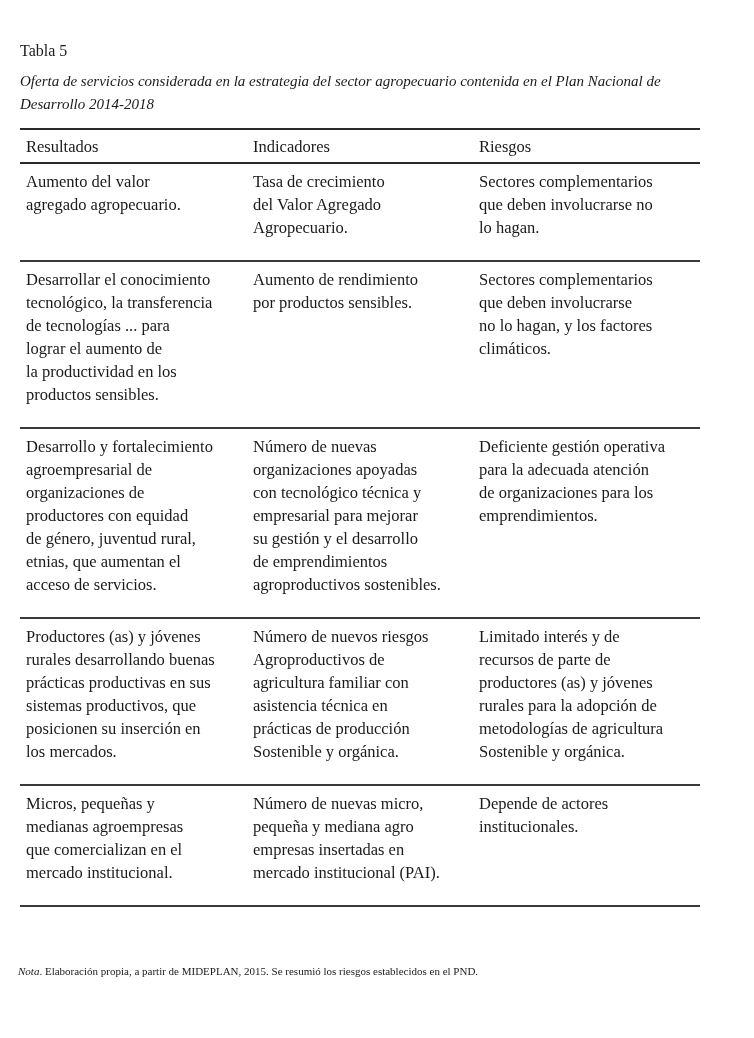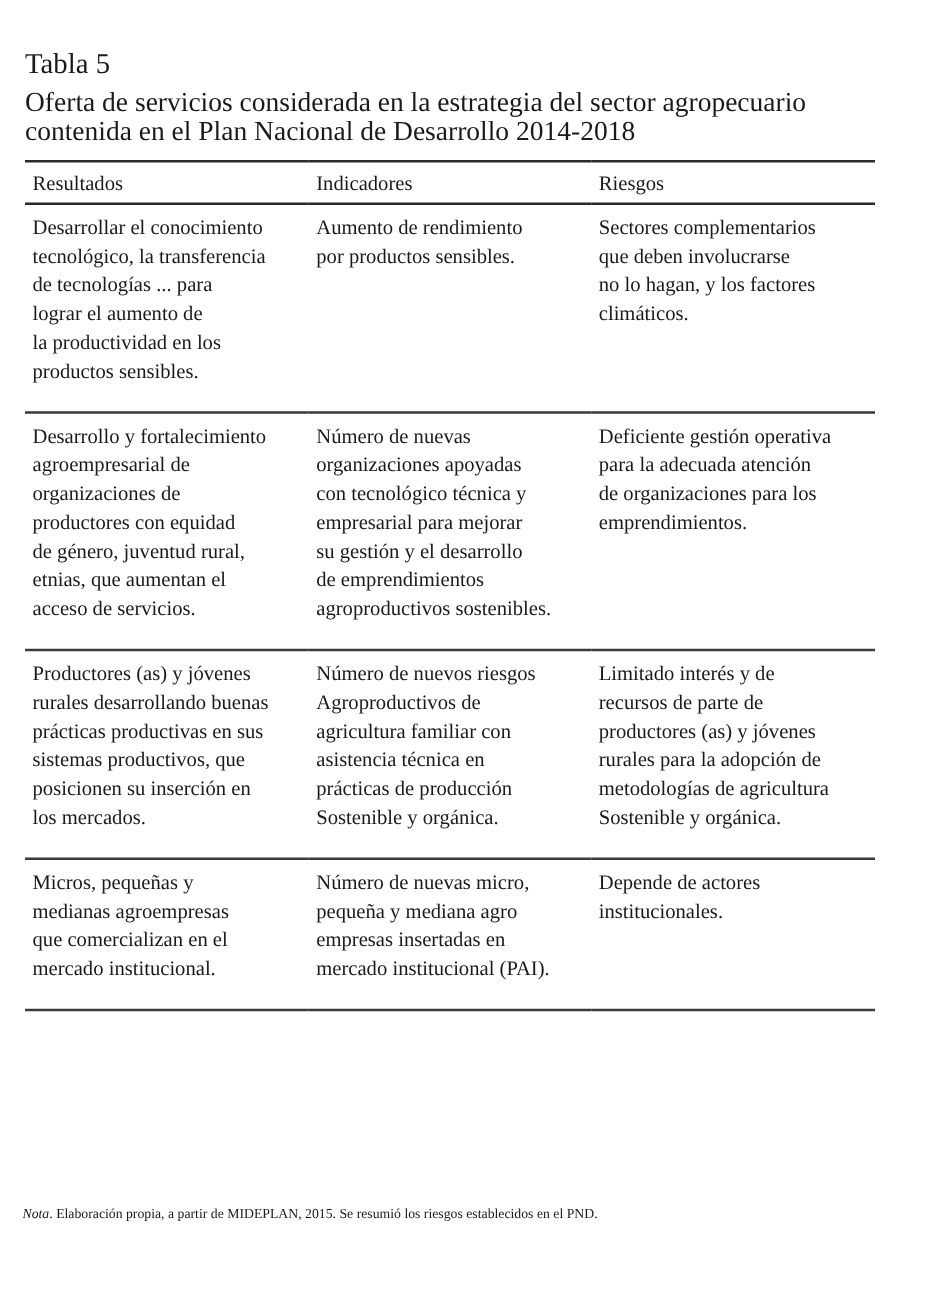--- a/index.html
+++ b/index.html
@@ -2,25 +2,25 @@
 <html><head>
   <meta charset="utf-8">
   <style>
     html, body { margin: 0; padding: 0; background: #ffffff; }
     body {
       width: 754px; height: 1038px; position: relative; overflow: hidden;
       font-family: "Liberation Serif", serif; color: #1a1a1a;
     }
     .table-label {
       position: absolute; left: 20px; top: 40px;
-      font-size: 23px; line-height: 22px;
+      font-size: 16px; line-height: 22px;
     }
     .table-caption {
       position: absolute; left: 20px; top: 70px; width: 700px;
-      font-size: 22px; line-height: 23px; 
+      font-size: 15px; line-height: 23px; font-style: italic;
     }
     table.data-table {
       position: absolute; left: 20px; top: 128px; width: 680px;
       border-collapse: collapse; font-size: 16.5px; line-height: 23px;
     }
     table.data-table th, table.data-table td {
       text-align: left; vertical-align: top; font-weight: normal;
       padding: 6px 0 21px 6px;
     }
     table.data-table thead tr { border-top: 2px solid #2a2a2a; border-bottom: 2px solid #2a2a2a; }
@@ -49,20 +49,36 @@
       <col class="c3">
     </colgroup>
   <thead>
     <tr>
       <th>Resultados</th>
       <th>Indicadores</th>
       <th>Riesgos</th>
     </tr>
   </thead>
   <tbody>
+    <tr>
+      <td>
+          <span class="cell-text">Aumento del valor
+agregado agropecuario.</span>
+        </td>
+      <td>
+          <span class="cell-text">Tasa de crecimiento
+del Valor Agregado
+Agropecuario.</span>
+        </td>
+      <td>
+          <span class="cell-text">Sectores complementarios
+que deben involucrarse no
+lo hagan.</span>
+        </td>
+    </tr>
     <tr>
       <td>
           <span class="cell-text">Desarrollar el conocimiento
 tecnológico, la transferencia
 de tecnologías ... para
 lograr el aumento de
 la productividad en los
 productos sensibles.</span>
         </td>
       <td>

